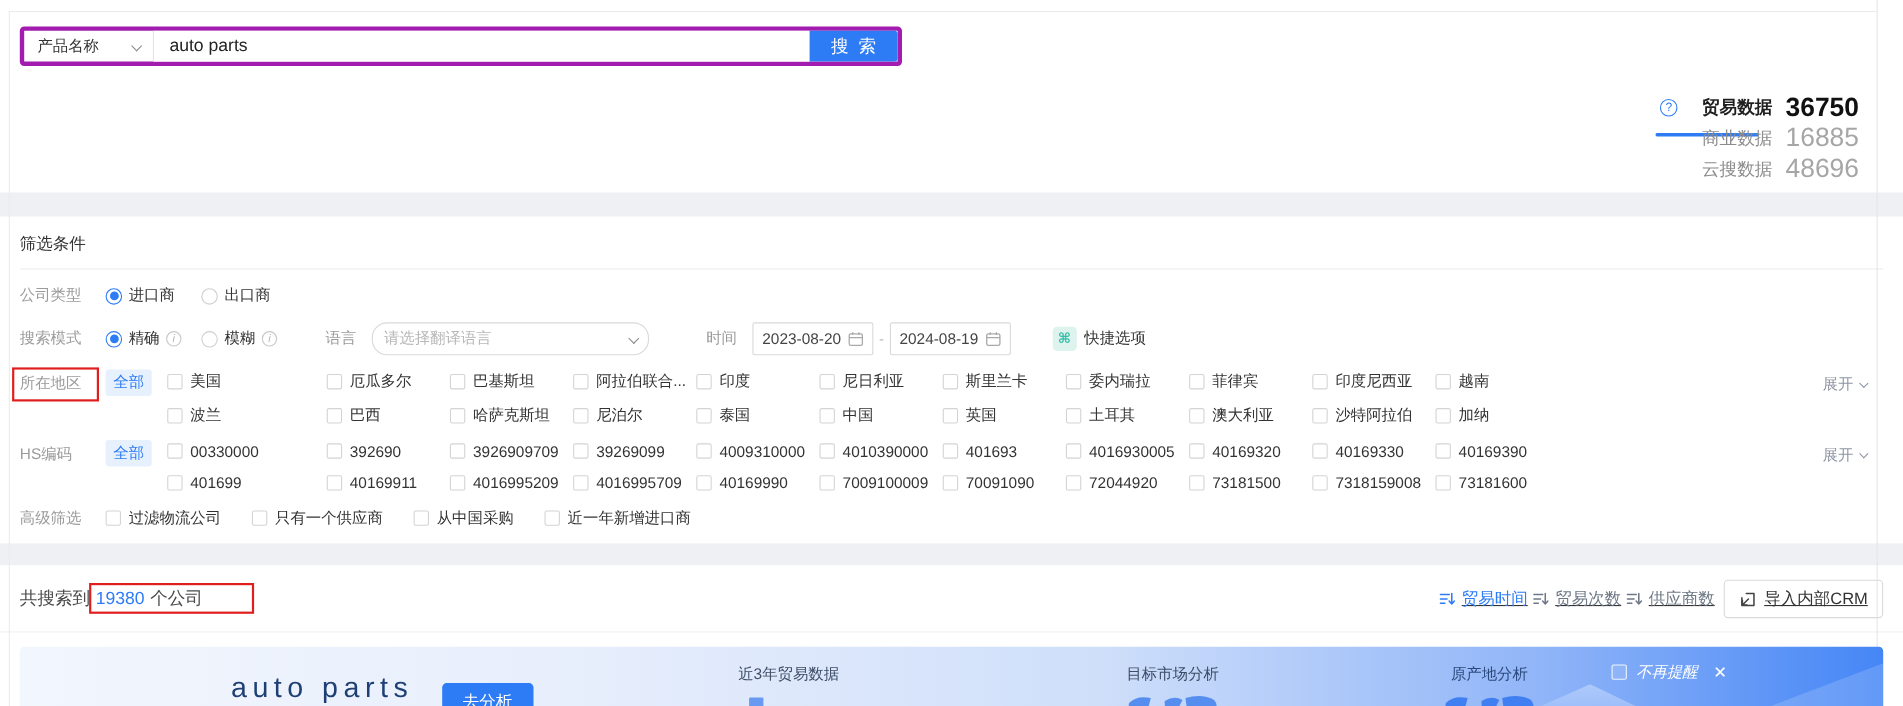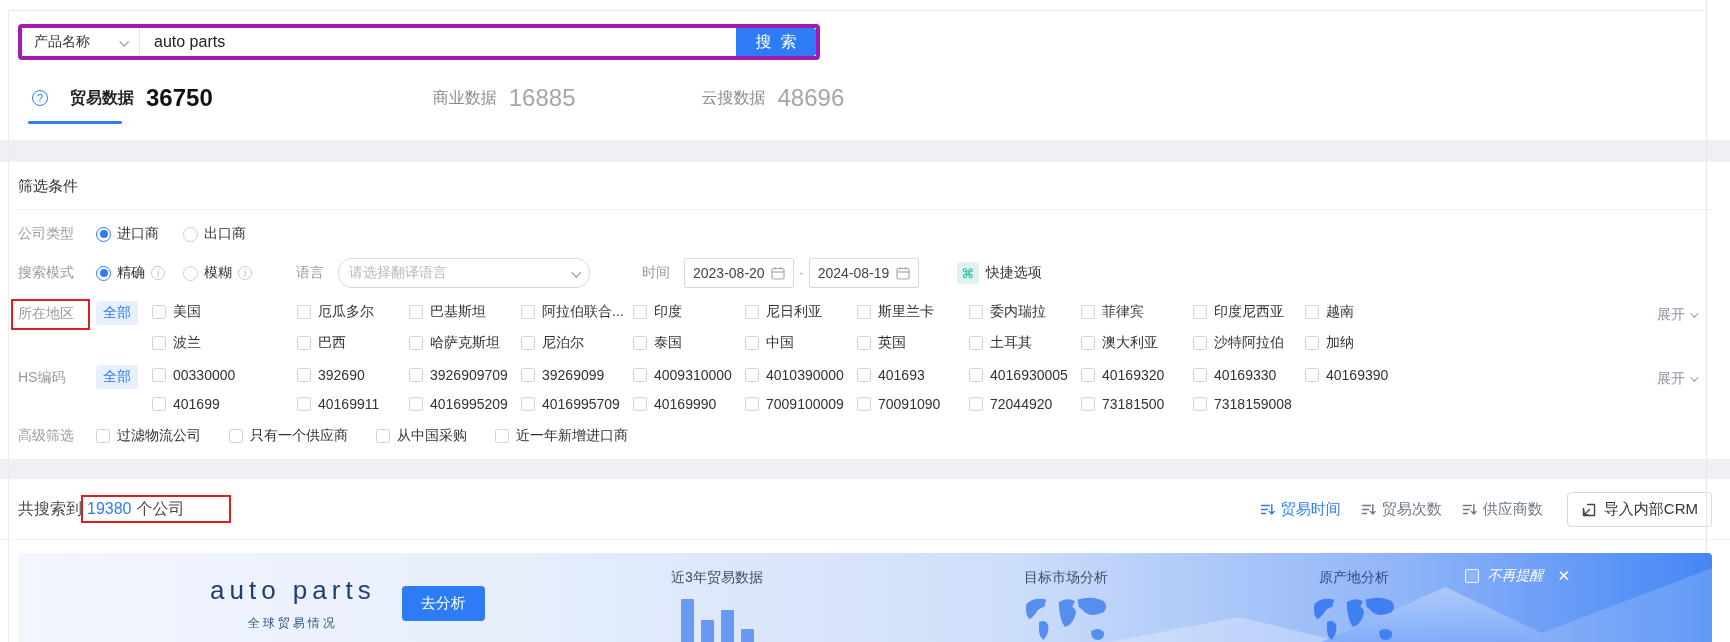--- a/index.html
+++ b/index.html
@@ -14,21 +14,21 @@
   .search-bar { width:802px; height:36px; border:4px solid #a21caf; border-radius:4px;
     display:flex; align-items:stretch; background:#fff; }
   .search-category { width:118px; display:flex; align-items:center; justify-content:space-between;
     padding:0 12px; border-right:1px solid #e4e4e4; cursor:pointer; color:#333; }
   .search-input { flex:1; border:none; outline:none; font-size:16px; color:#222;
     padding:0 14px; font-family:inherit; }
   .search-btn { width:80px; border:none; background:#2d7cf6; color:#fff; font-size:16px;
     letter-spacing:9px; text-indent:9px; cursor:pointer; border-radius:0 3px 3px 0; font-family:inherit; }
   .chev { width:7px; height:7px; border-right:1.4px solid #8a8a8a; border-bottom:1.4px solid #8a8a8a;
     transform:rotate(45deg) translateY(-1px); display:inline-block; flex:none; }
-  .tabs { display:flex; align-items:center; margin:24px 0 0 14px; padding-bottom:28px; }
+  .tabs { display:flex; align-items:flex-end; margin:24px 0 0 14px; padding-bottom:7px;flex-direction:column; }
   .tab { display:flex; align-items:center; cursor:pointer; position:relative; }
   .tab-q { width:16px; height:16px; border:1px solid #2d7cf6; border-radius:50%; color:#2d7cf6;
     font-size:11px; display:flex; align-items:center; justify-content:center; margin-right:22px; }
   .tab-q::after { content:"?"; }
   .tab .tab-label { font-size:16px; font-weight:bold; color:#1f1f1f; }
   .tab .tab-count { font-size:24px; font-weight:bold; color:#111; margin-left:12px; }
   .tab.inactive .tab-label { font-weight:normal; color:#8c8c8c; }
   .tab.inactive .tab-count { font-weight:normal; color:#a6a6a6; }
   .tab-underline { position:absolute; left:-4px; bottom:-12px; width:94px; height:3px;
     background:#2d7cf6; border-radius:2px; }
@@ -79,21 +79,21 @@
   .expand .chev { border-color:#8f96a3; transform:rotate(45deg) translateY(-2px); width:6px; height:6px; }
 
   
   .results-panel { background:#fff; padding-bottom:14px; }
   .results-header { display:flex; align-items:center; justify-content:space-between;
     padding:13px 18px 12px 18px; }
   .results-summary { position:relative; font-size:16px; color:#4a4a4a; }
   .results-summary .cnt { color:#2d7cf6; margin:0 5px; }
   .anno2 { position:absolute; left:63px; top:-4px; width:150px; height:28px;
     border:2px solid #e01e1e; pointer-events:none; }
-  .sort-area { display:flex; align-items:center; gap:20px; }
+  .sort-area { display:flex; align-items:center; gap:4px;text-decoration:underline; }
   .sort { display:flex; align-items:center; gap:6px; color:#6e7886; font-size:15px; cursor:pointer; }
   .sort.active { color:#2d7cf6; }
   .sort svg { display:block; }
   .crm-btn { display:flex; align-items:center; gap:7px; border:1px solid #d9d9d9; border-radius:4px;
     background:#fff; padding:7px 13px; font-size:15px; color:#333; cursor:pointer; margin-left:4px; font-family:inherit; }
   .divider2 { border-bottom:1px solid #f0f1f3; margin:0 0 0 0; }
 
   
   .banner { margin:13px 18px 0 18px; height:110px; border-radius:4px; position:relative; overflow:hidden;
     background:linear-gradient(90deg,#f2f6fd 0%,#e7eefc 30%,#cfdffa 58%,#8fb4f8 82%,#4586f6 100%); }
@@ -409,20 +409,24 @@
           <span>72044920</span>
         </label>
           <label class="cb-item">
           <i class="cb"></i>
           <span>73181500</span>
         </label>
           <label class="cb-item">
           <i class="cb"></i>
           <span>7318159008</span>
         </label>
+          <label class="cb-item">
+          <i class="cb"></i>
+          <span>73181600</span>
+        </label>
         </div>
     </div>
     <span class="expand">
       <span>展开</span>
       <i class="chev"></i>
     </span>
   </div>
 
   <div class="frow">
     <span class="flabel">高级筛选</span>

